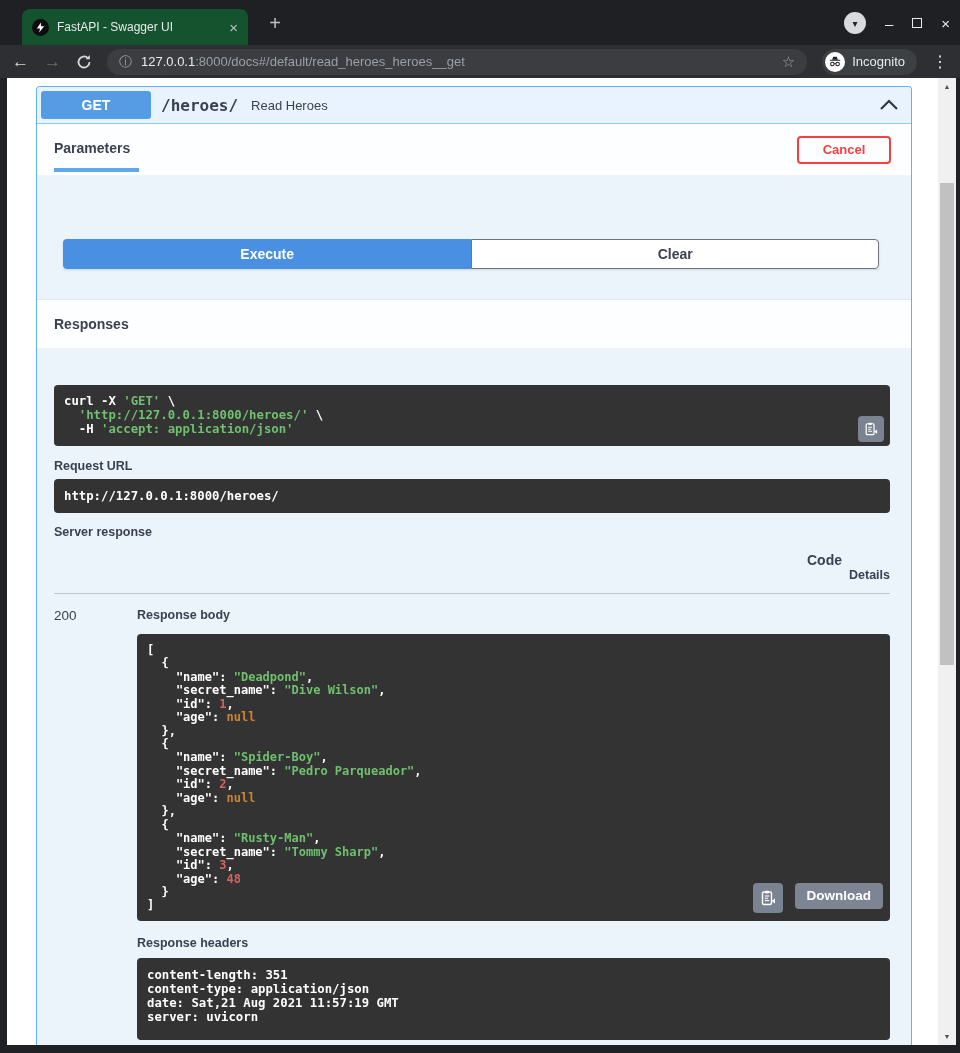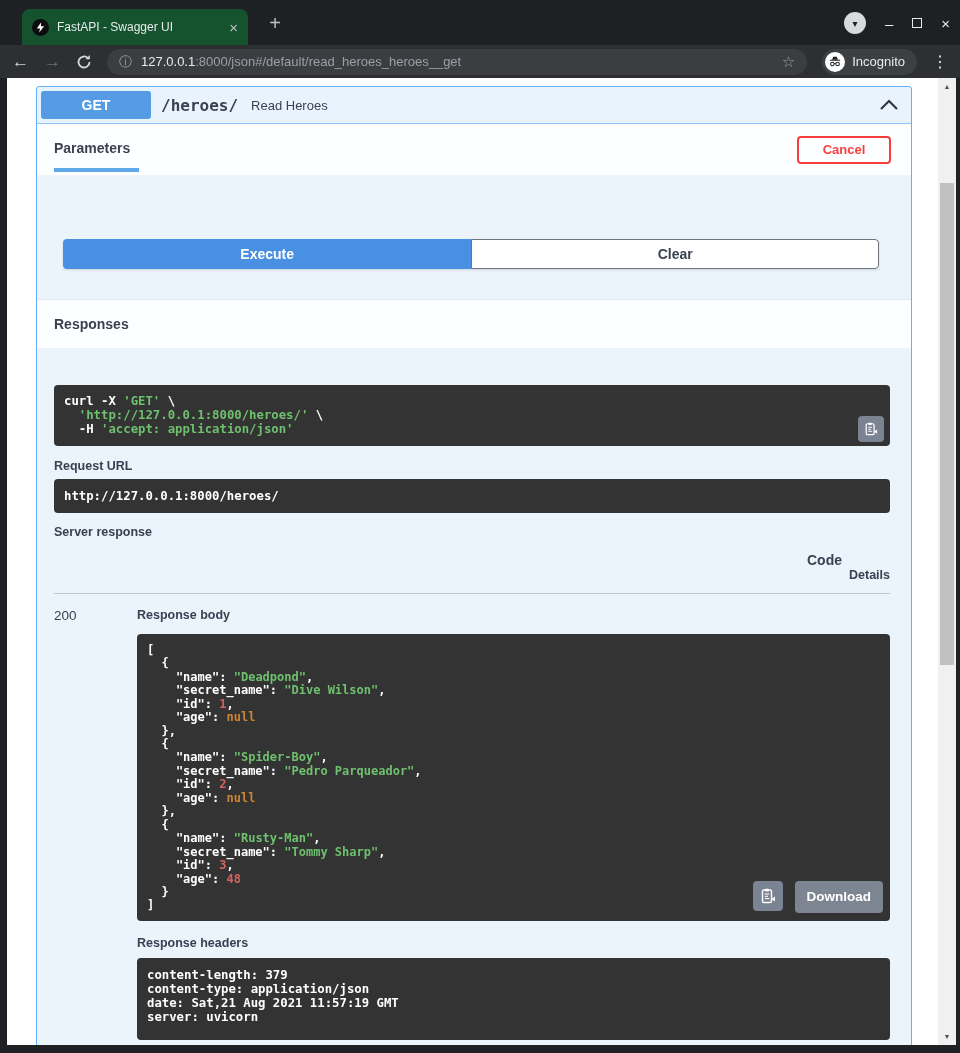--- a/index.html
+++ b/index.html
@@ -105,21 +105,21 @@
   .code-hdr { font-size:14px; font-weight:bold; color:#3b4151; }
   .details-hdr { font-size:12.5px; font-weight:bold; color:#3b4151; }
   .resp-divider { border-top:1px solid rgba(59,65,81,0.25); margin-top:11px; }
   .resp-row { display:flex; margin-top:14px; }
   .status-code { font-size:13.5px; color:#3b4151; }
   .resp-details { flex:1; min-width:0; }
   .respbody-block { margin-top:12px; padding:10px 10px 8px 10px; font-size:12px; line-height:13.45px; }
   .respbody-actions { position:absolute; right:7px; bottom:8px; display:flex; gap:12px; }
   .copy-btn2 { width:30px; height:30px; background:#7a8391; border:none; border-radius:4px;
                display:flex; align-items:center; justify-content:center; }
-  .download-btn { height:32px; padding:0 12px; background:#7d8492; border:none; border-radius:4px;
+  .download-btn { height:26px; padding:0 12px; background:#7d8492; border:none; border-radius:4px;
                   color:#ffffff; font-weight:bold; font-size:13.5px; font-family:"Liberation Sans",sans-serif; }
   .respheaders-label { margin-top:15px; }
   .respheaders-block { margin-top:8px; padding:10px 10px 16px 10px; line-height:14px; font-size:12.3px; }
 </style>
 </head>
 <body>
 
 <div class="window">
 
   <div class="tabstrip">
@@ -145,21 +145,21 @@
     <span class="nav-ic">←</span>
     <span class="nav-ic disabled">→</span>
     <span style="display:flex;align-items:center;">
       <svg width="16" height="16" viewBox="0 0 16 16">
         <path d="M13.5 8a5.5 5.5 0 1 1-1.6-3.9" fill="none" stroke="#d5d7da" stroke-width="1.8"></path>
         <polygon points="13.8,1 13.8,5.2 9.6,5.2" fill="#d5d7da"></polygon>
       </svg>
     </span>
     <div class="omnibox">
       <span class="info-ic">ⓘ</span>
-      <span class="url-text"><span class="url-host">127.0.0.1</span><span>:8000/json#/default/read_heroes_heroes__get</span></span>
+      <span class="url-text"><span class="url-host">127.0.0.1</span><span>:8000/docs#/default/read_heroes_heroes__get</span></span>
       <span class="star-ic">☆</span>
     </div>
     <div class="incog-chip">
       <span class="incog-circle">
         <svg width="14" height="14" viewBox="0 0 24 24">
           <rect x="3" y="8" width="18" height="2" rx="1" fill="#202124"></rect>
           <path d="M7 8 L9 3 L15 3 L17 8 Z" fill="#202124"></path>
           <circle cx="7.5" cy="15.5" r="3" fill="none" stroke="#202124" stroke-width="1.8"></circle>
           <circle cx="16.5" cy="15.5" r="3" fill="none" stroke="#202124" stroke-width="1.8"></circle>
           <path d="M10.5 15 Q12 14 13.5 15" fill="none" stroke="#202124" stroke-width="1.5"></path>
@@ -277,21 +277,21 @@
                       <polyline points="15,8.5 11.5,11 15,13.5" fill="#ffffff"></polyline>
                     </svg>
                   </button>
                   <button class="download-btn">Download</button>
                 </div>
               </div>
 
               <div class="mini-label respheaders-label">Response headers</div>
               <div class="code-block respheaders-block">
                 <div>
-                    <div class="code-line"><span class="tok-plain">content-length: 379</span></div>
+                    <div class="code-line"><span class="tok-plain">content-length: 351</span></div>
                     <div class="code-line"><span class="tok-plain">content-type: application/json</span></div>
                     <div class="code-line"><span class="tok-plain">date: Sat,21 Aug 2021 11:57:19 GMT</span></div>
                     <div class="code-line"><span class="tok-plain">server: uvicorn</span></div>
                   </div>
               </div>
             </div>
           </div>
 
         </div>
       </div>

